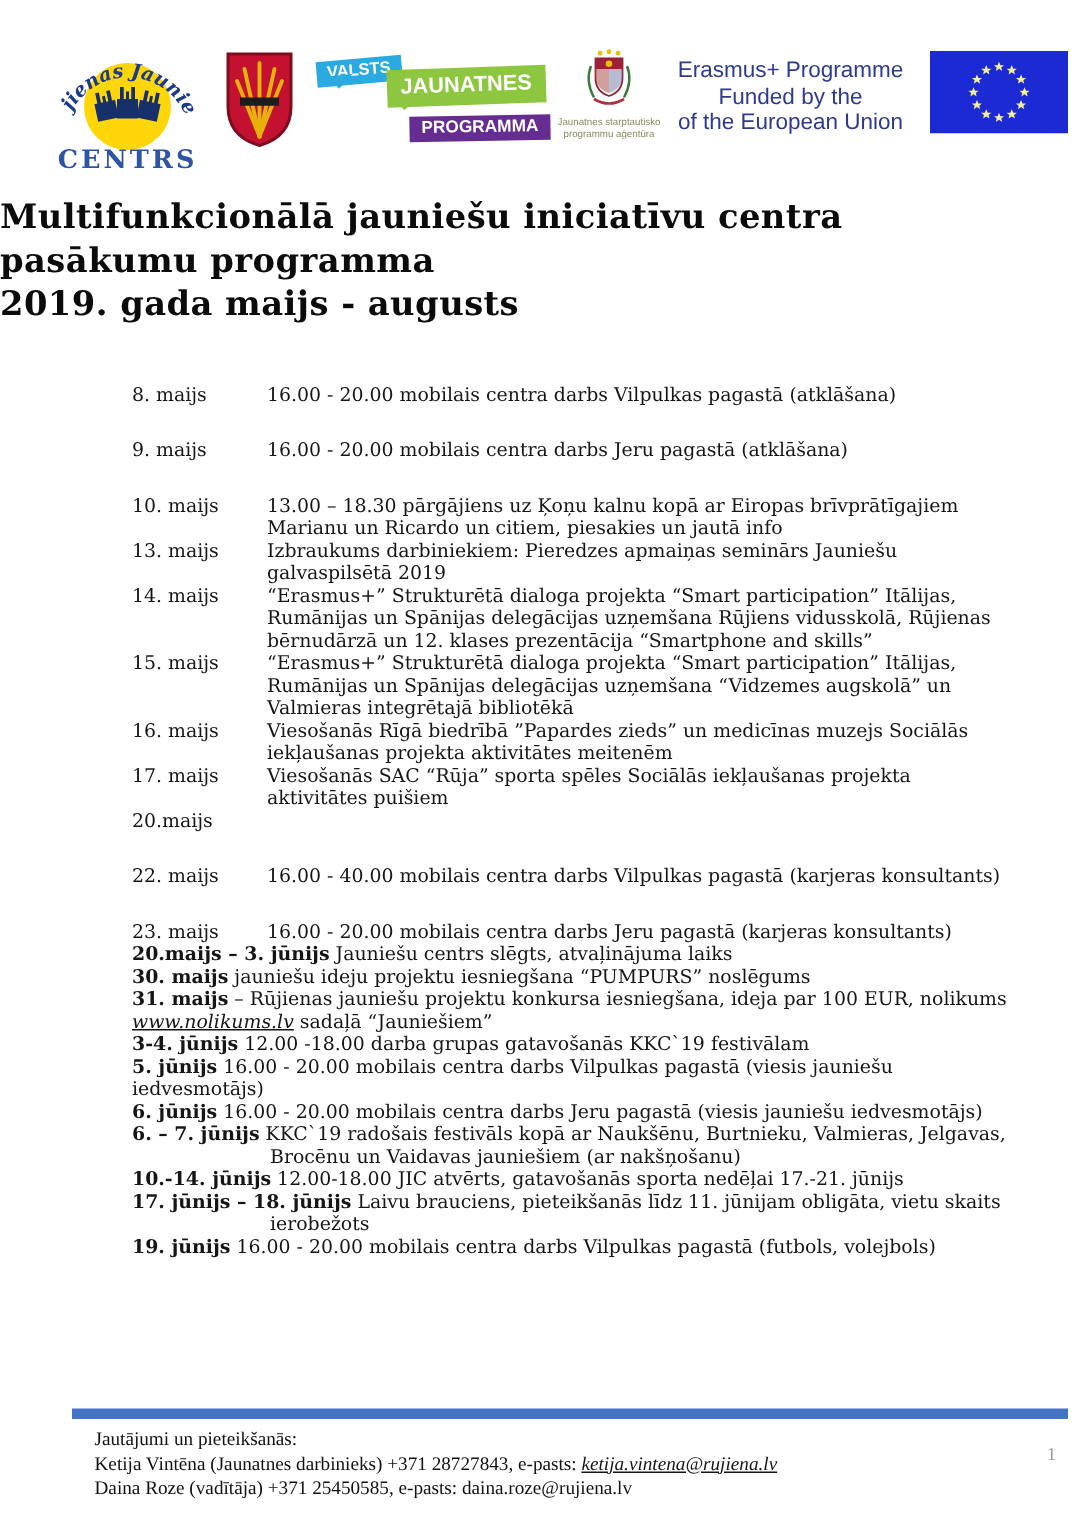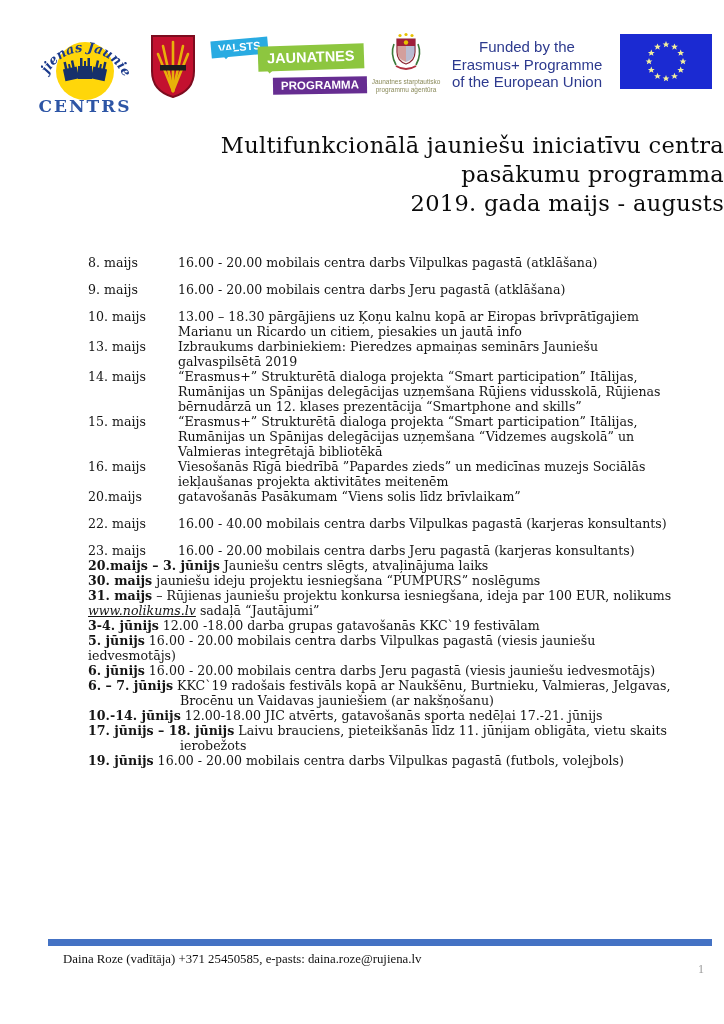--- a/index.html
+++ b/index.html
@@ -23,31 +23,31 @@
   .eu-flag { position:absolute; left:587px; top:14px; }
 
   .bub { position:absolute; color:#fff; font-family:"Liberation Sans", sans-serif; font-weight:bold; white-space:nowrap; }
   .bub-v { left:0; top:3px; background:#29abe2; font-size:11px; padding:2px 7px 3px; transform:rotate(-5deg); }
   .bub-v::after { content:""; position:absolute; left:8px; bottom:-8px; border:6px solid transparent; border-top:9px solid #29abe2; border-right-width:10px; }
   .bub-j { left:47px; top:9px; background:#8dc63f; font-size:14.5px; padding:4px 9px 5px; transform:rotate(-2deg); }
   .bub-j::after { content:""; position:absolute; left:4px; bottom:-9px; border:7px solid transparent; border-top:10px solid #8dc63f; border-right-width:12px; }
   .bub-p { left:62px; top:41px; background:#662d91; font-size:11.5px; padding:2px 8px 3px; transform:rotate(-1deg); }
 
   
-  .title { position:absolute; top:131px; left:0; width:100%; text-align:right;
-           font-weight:normal; font-size:22.5px; line-height:29px; letter-spacing:0.3px; color:#0b0b0b; }
+  .title { position:absolute; top:131px; left:0; width:100%; text-align:left;
+           font-weight:bold; font-size:22.5px; line-height:29px; letter-spacing:0.3px; color:#0b0b0b; }
 
   
   .schedule { position:absolute; top:255px; left:88px; width:586px;
               font-size:12.6px; line-height:15px; }
   .schedule p { margin:0; }
   .row { display:flex; }
   .row .d { width:90px; flex:none; font-weight:normal; }
   .row .t { flex:1; }
-  .gap { margin-top:12px; }
+  .gap { margin-top:22px; }
   .gap20 { margin-top:20px; }
   .hang { padding-left:92px; text-indent:-92px; }
   .doclink { color:#151515; font-style:italic; text-decoration:underline; }
 
   
   .divider { position:absolute; top:939px; left:48px; width:664px; height:7px; background:#4472c4; }
   .footer { position:absolute; top:951px; left:63px; width:580px;
             font-family:"Liberation Serif", serif; font-size:12.8px; line-height:16.5px; color:#111; }
   .pagenum { position:absolute; top:962px; right:20px; color:#9a9a9a;
              font-family:"Liberation Serif", serif; font-size:12px; }
@@ -111,22 +111,22 @@
         <path d="M29,12 Q33,22 27,33" stroke="#3a7a3a" stroke-width="1.6" fill="none"></path>
         <path d="M7,34 Q17,40 27,34" stroke="#b03040" stroke-width="1.8" fill="none"></path>
       </svg>
       <div class="agency-text">
         <div>Jaunatnes starptautisko</div>
         <div>programmu aģentūra</div>
       </div>
     </div>
 
     <div class="erasmus">
+      <div>Erasmus+ Programme</div>
       <div>Funded by the</div>
-      <div>Erasmus+ Programme</div>
       <div>of the European Union</div>
     </div>
 
     <div class="eu-flag">
       <svg width="92" height="55" viewBox="0 0 92 55">
         <defs>
           <path id="star" d="M0,-3.4 L1,-1.05 L3.4,-1.05 L1.55,0.5 L2.1,2.85 L0,1.4 L-2.1,2.85 L-1.55,0.5 L-3.4,-1.05 L-1,-1.05 Z"></path>
         </defs>
         <rect width="92" height="55" fill="#1b2ad2"></rect>
         <g fill="#f2ee9d">
@@ -177,55 +177,60 @@
     </div>
     <div class="row">
       <div class="d">15. maijs</div>
       <div class="t">“Erasmus+” Strukturētā dialoga projekta “Smart participation” Itālijas, Rumānijas un Spānijas delegācijas uzņemšana “Vidzemes augskolā” un Valmieras integrētajā bibliotēkā</div>
     </div>
     <div class="row">
       <div class="d">16. maijs</div>
       <div class="t">Viesošanās Rīgā biedrībā ”Papardes zieds” un medicīnas muzejs Sociālās iekļaušanas projekta aktivitātes meitenēm</div>
     </div>
     <div class="row">
+      <div class="d">17. maijs</div>
+      <div class="t">Viesošanās SAC “Rūja” sporta spēles Sociālās iekļaušanas projekta aktivitātes puišiem</div>
+    </div>
+    <div class="row">
       <div class="d">20.maijs</div>
-      <div class="t">gatavošanās Pasākumam “Viens solis līdz brīvlaikam”</div>
     </div>
     <div class="row gap">
       <div class="d">22. maijs</div>
       <div class="t">16.00 - 40.00 mobilais centra darbs Vilpulkas pagastā (karjeras konsultants)</div>
     </div>
     <div class="row gap">
       <div class="d">23. maijs</div>
       <div class="t">16.00 - 20.00 mobilais centra darbs Jeru pagastā (karjeras konsultants)</div>
     </div>
 
     <p class="para gap"><b>20.maijs – 3. jūnijs</b><span> Jauniešu centrs slēgts, atvaļinājuma laiks</span></p>
 
     <p class="para gap"><b>30. maijs</b><span> jauniešu ideju projektu iesniegšana “PUMPURS” noslēgums</span></p>
 
-    <p class="para gap"><b>31. maijs</b><span> – Rūjienas jauniešu projektu konkursa iesniegšana, ideja par 100 EUR, nolikums </span><a class="doclink" href="#">www.nolikums.lv</a><span> sadaļā “Jautājumi”</span></p>
+    <p class="para gap"><b>31. maijs</b><span> – Rūjienas jauniešu projektu konkursa iesniegšana, ideja par 100 EUR, nolikums </span><a class="doclink" href="#">www.nolikums.lv</a><span> sadaļā “Jauniešiem”</span></p>
 
     <p class="para gap20"><b>3-4. jūnijs</b><span> 12.00 -18.00 darba grupas gatavošanās KKC`19 festivālam</span></p>
 
     <p class="para gap"><b>5. jūnijs</b><span> 16.00 - 20.00 mobilais centra darbs Vilpulkas pagastā (viesis jauniešu iedvesmotājs)</span></p>
 
     <p class="para gap"><b>6. jūnijs</b><span> 16.00 - 20.00 mobilais centra darbs Jeru pagastā (viesis jauniešu iedvesmotājs)</span></p>
 
     <p class="para gap hang"><b>6. – 7. jūnijs</b><span> KKC`19 radošais festivāls kopā ar Naukšēnu, Burtnieku, Valmieras, Jelgavas, Brocēnu un Vaidavas jauniešiem (ar nakšņošanu)</span></p>
 
     <p class="para gap"><b>10.-14. jūnijs</b><span> 12.00-18.00 JIC atvērts, gatavošanās sporta nedēļai 17.-21. jūnijs</span></p>
 
     <p class="para gap hang"><b>17. jūnijs – 18. jūnijs</b><span> Laivu brauciens, pieteikšanās līdz 11. jūnijam obligāta, vietu skaits ierobežots</span></p>
 
     <p class="para"><b>19. jūnijs</b><span> 16.00 - 20.00 mobilais centra darbs Vilpulkas pagastā (futbols, volejbols)</span></p>
 
   </div>
 
   <div class="divider"></div>
 
   <div class="footer">
+    <div>Jautājumi un pieteikšanās:</div>
+    <div><span>Ketija Vintēna (Jaunatnes darbinieks) +371 28727843, e-pasts: </span><a class="doclink" href="#">ketija.vintena@rujiena.lv</a></div>
     <div>Daina Roze (vadītāja) +371 25450585, e-pasts: daina.roze@rujiena.lv</div>
   </div>
 
   <div class="pagenum">1</div>
 
 </div>
 
 </body></html>

